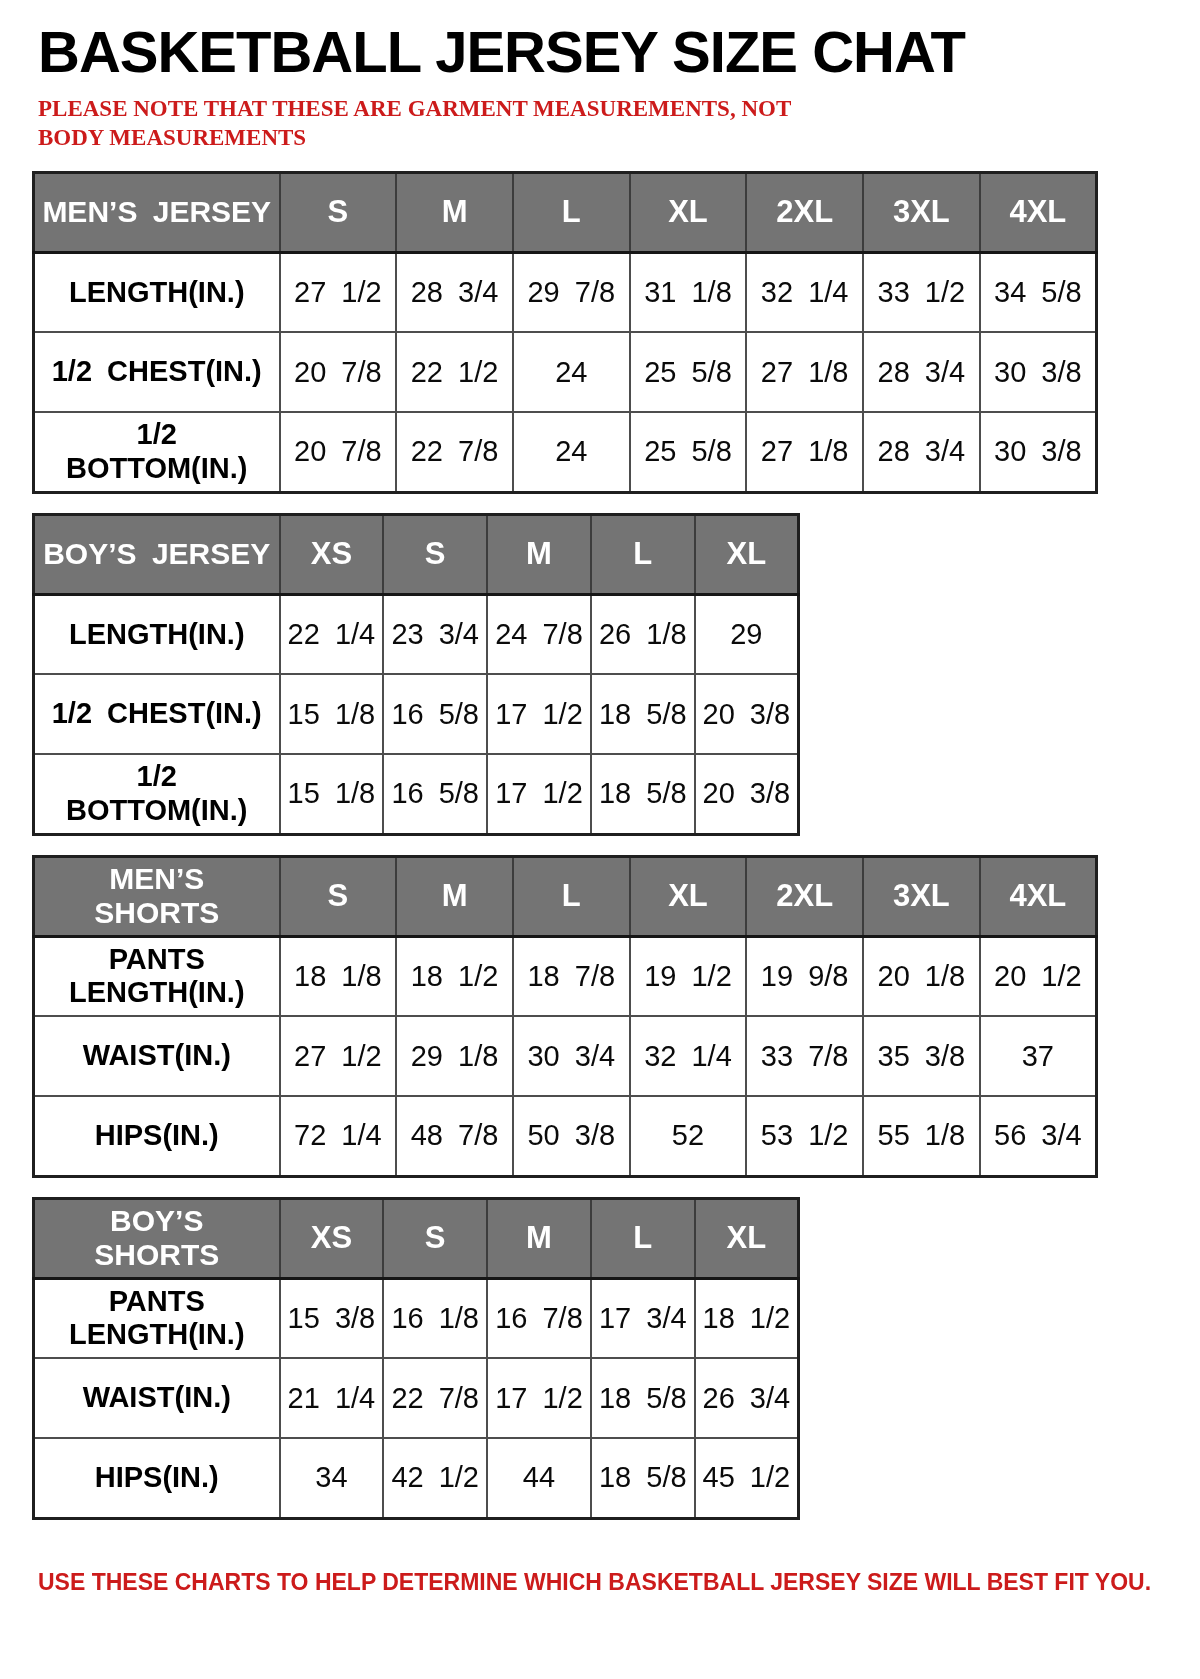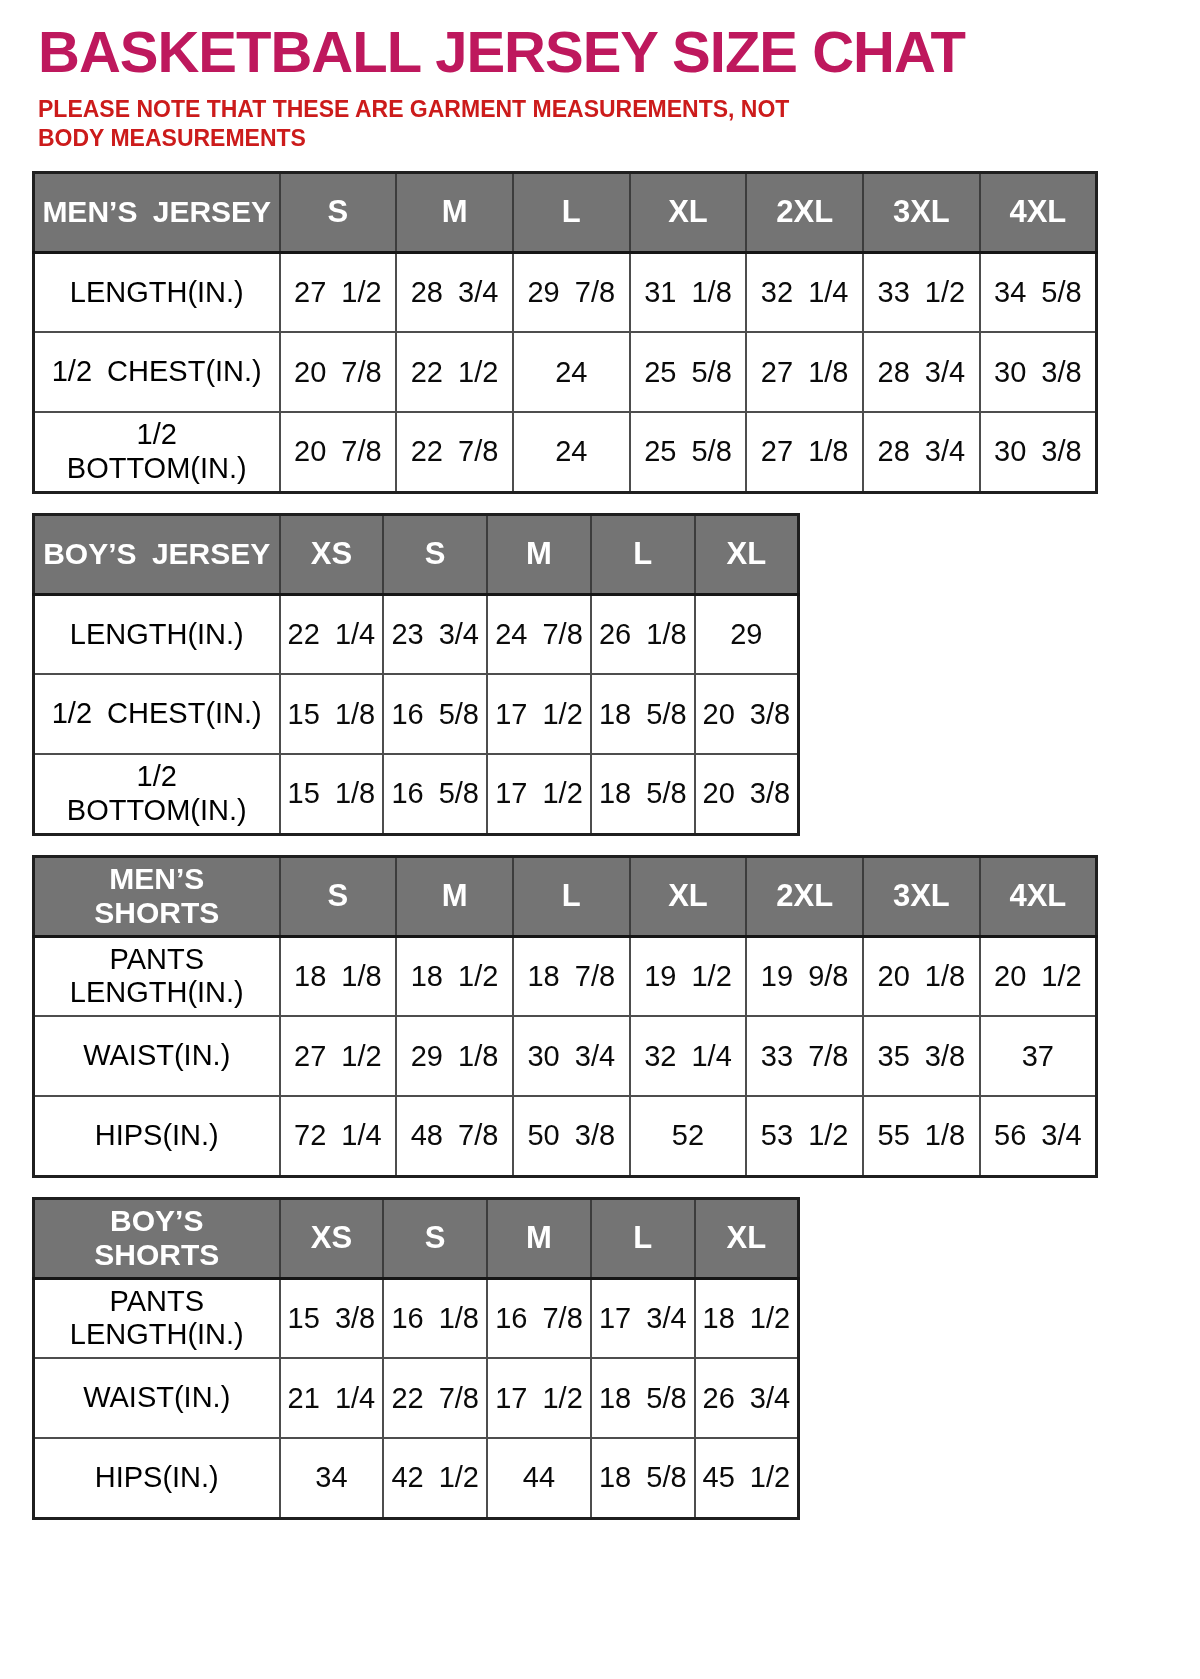--- a/index.html
+++ b/index.html
@@ -13,35 +13,36 @@
     min-height:1679px;
     font-family:"Liberation Sans","DejaVu Sans",sans-serif;
     padding:14px 0 30px 32px;
     color:#111;
   }
   .page-title{
     font-size:58px;
     font-weight:700;
     font-stretch:condensed;
     letter-spacing:-1px;
-    color:#be185d;
+    color:#000000;
     margin:4px 0 10px 6px;
     white-space:nowrap;
   }
   .note{
     color:var(--accent-red);
     font-weight:700;
     font-stretch:condensed;
     font-size:23px;
     line-height:1.25;
     margin-left:6px;
   }
   .note.top{
     max-width:810px;
     margin-bottom:18px;
+    font-family:Liberation Serif, serif;
   }
   .note.bottom{
     margin-top:48px;
     white-space:nowrap;
   }
   table.size-table{
     border-collapse:collapse;
     table-layout:fixed;
     margin-bottom:19px;
     border:3px solid #1f1f1f;
@@ -67,21 +68,21 @@
     height:80px;
     border-bottom:3px solid #161616;
     border-color:#3c3c3c;
     border-bottom-color:#161616;
   }
   table.size-table thead th:first-child{
     font-size:30px;
   }
   table.size-table tbody tr{height:80px;}
   table.size-table tbody th.row-label{
-    font-weight:400;
+    font-weight:700;
     font-size:29px;
     color:#000;
     line-height:1.15;
   }
   table.size-table tbody td{
     font-weight:400;
     font-size:29px;
     color:#0a0a0a;
   }
 </style>
@@ -290,13 +291,14 @@
             <th class="row-label">HIPS(IN.)</th>
             <td>34</td>
             <td>42 1/2</td>
             <td>44</td>
             <td>18 5/8</td>
             <td>45 1/2</td>
           </tr>
         </tbody>
       </table>
     </div>
+  <p class="note bottom">USE THESE CHARTS TO HELP DETERMINE WHICH BASKETBALL JERSEY SIZE WILL BEST FIT YOU.</p>
 </div>
 
 </body></html>

